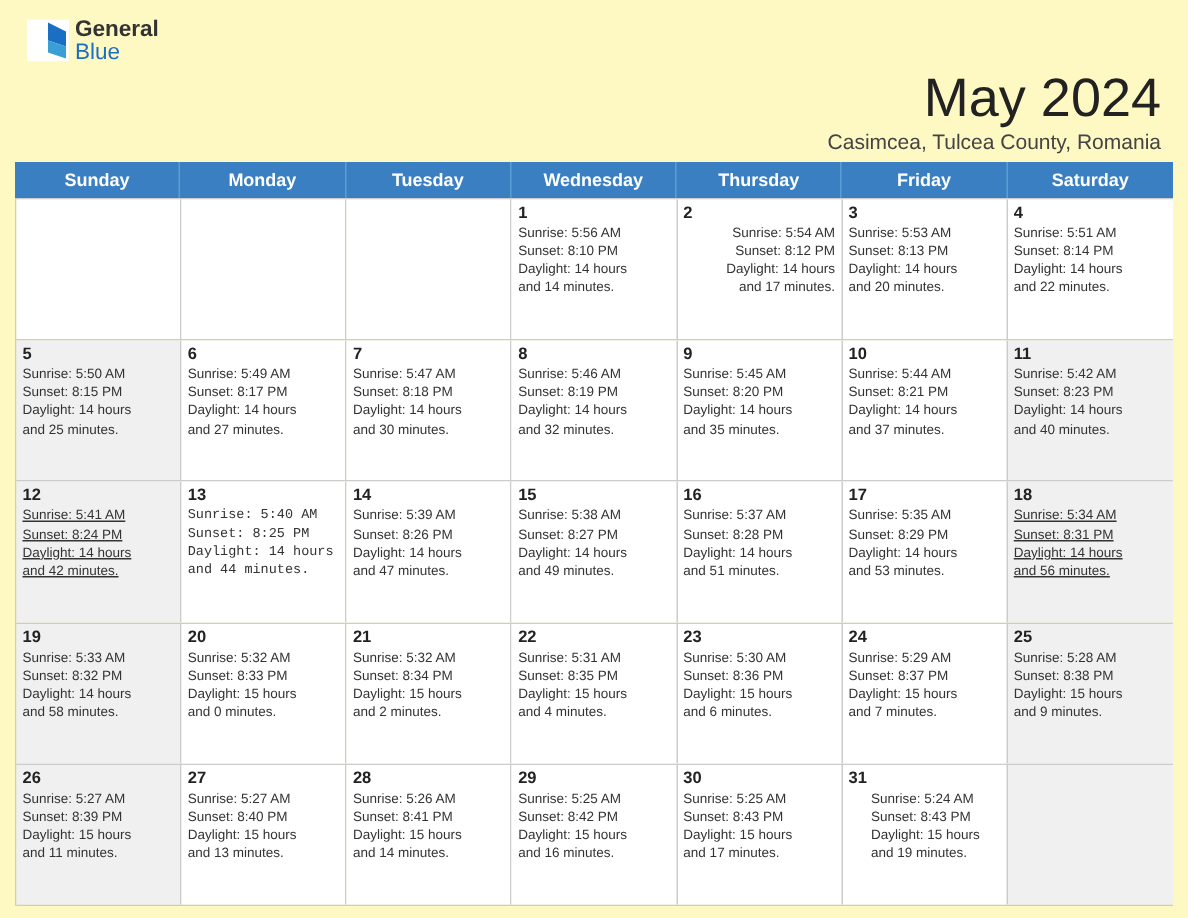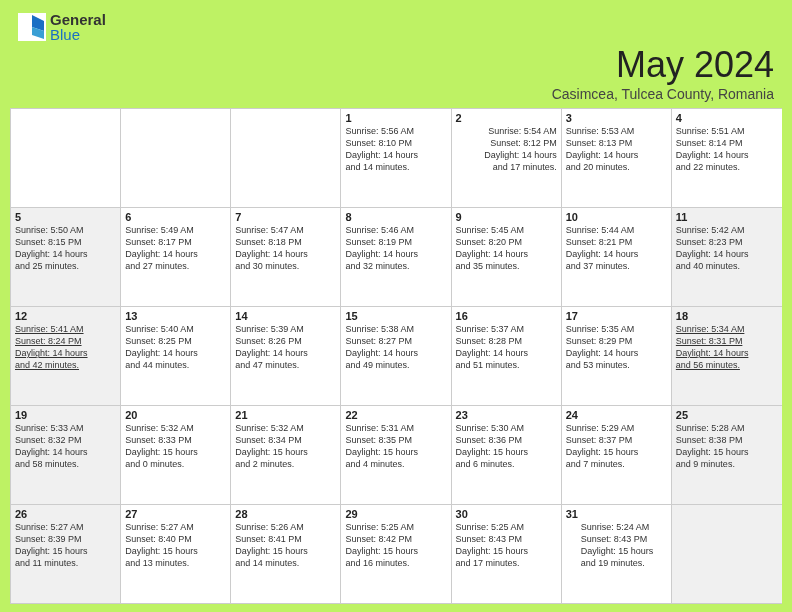--- a/index.html
+++ b/index.html
@@ -6,21 +6,21 @@
     body {
       font-family: Arial, sans-serif;
       background: #fff;
       width: 792px;
       height: 612px;
       overflow: hidden;
     }
     .page {
       width: 792px;
       height: 612px;
-      background: #bef264;
+      background: #fef9c3;
       display: flex;
       flex-direction: column;
     }
     .header {
       display: flex;
       justify-content: space-between;
       align-items: flex-start;
       padding: 12px 18px 6px 18px;
     }
     .logo {
@@ -133,20 +133,29 @@
         <span class="logo-blue">Blue</span>
       </div>
     </div>
     <div class="title-block">
       <div class="month-title">May 2024</div>
       <div class="location">Casimcea, Tulcea County, Romania</div>
     </div>
   </div>
 
   <div class="calendar">
+    <div class="cal-header">
+    <div class="cal-header-cell">Sunday</div>
+        <div class="cal-header-cell">Monday</div>
+        <div class="cal-header-cell">Tuesday</div>
+        <div class="cal-header-cell">Wednesday</div>
+        <div class="cal-header-cell">Thursday</div>
+        <div class="cal-header-cell">Friday</div>
+        <div class="cal-header-cell">Saturday</div>
+      </div>
     <div class="cal-body">
     <div class="cal-row">
           <div class="cal-cell"></div>
           <div class="cal-cell"></div>
           <div class="cal-cell"></div>
           <div class="cal-cell">
             <div class="day-num">1</div>
             <div class="cell-text" style="white-space: pre-line;">Sunrise: 5:56 AM
 Sunset: 8:10 PM
 Daylight: 14 hours
@@ -228,21 +237,21 @@
         <div class="cal-row">
           <div class="cal-cell gray">
             <div class="day-num">12</div>
             <div class="cell-text" style="white-space: pre-line; text-decoration: underline;">Sunrise: 5:41 AM
 Sunset: 8:24 PM
 Daylight: 14 hours
 and 42 minutes.</div>
           </div>
           <div class="cal-cell">
             <div class="day-num">13</div>
-            <div class="cell-text" style="white-space: pre-line;">Sunrise: 5:40 AM
+            <div class="cell-text" style="white-space: pre-line; font-family: Liberation Mono, monospace;">Sunrise: 5:40 AM
 Sunset: 8:25 PM
 Daylight: 14 hours
 and 44 minutes.</div>
           </div>
           <div class="cal-cell">
             <div class="day-num">14</div>
             <div class="cell-text" style="white-space: pre-line;">Sunrise: 5:39 AM
 Sunset: 8:26 PM
 Daylight: 14 hours
 and 47 minutes.</div>

